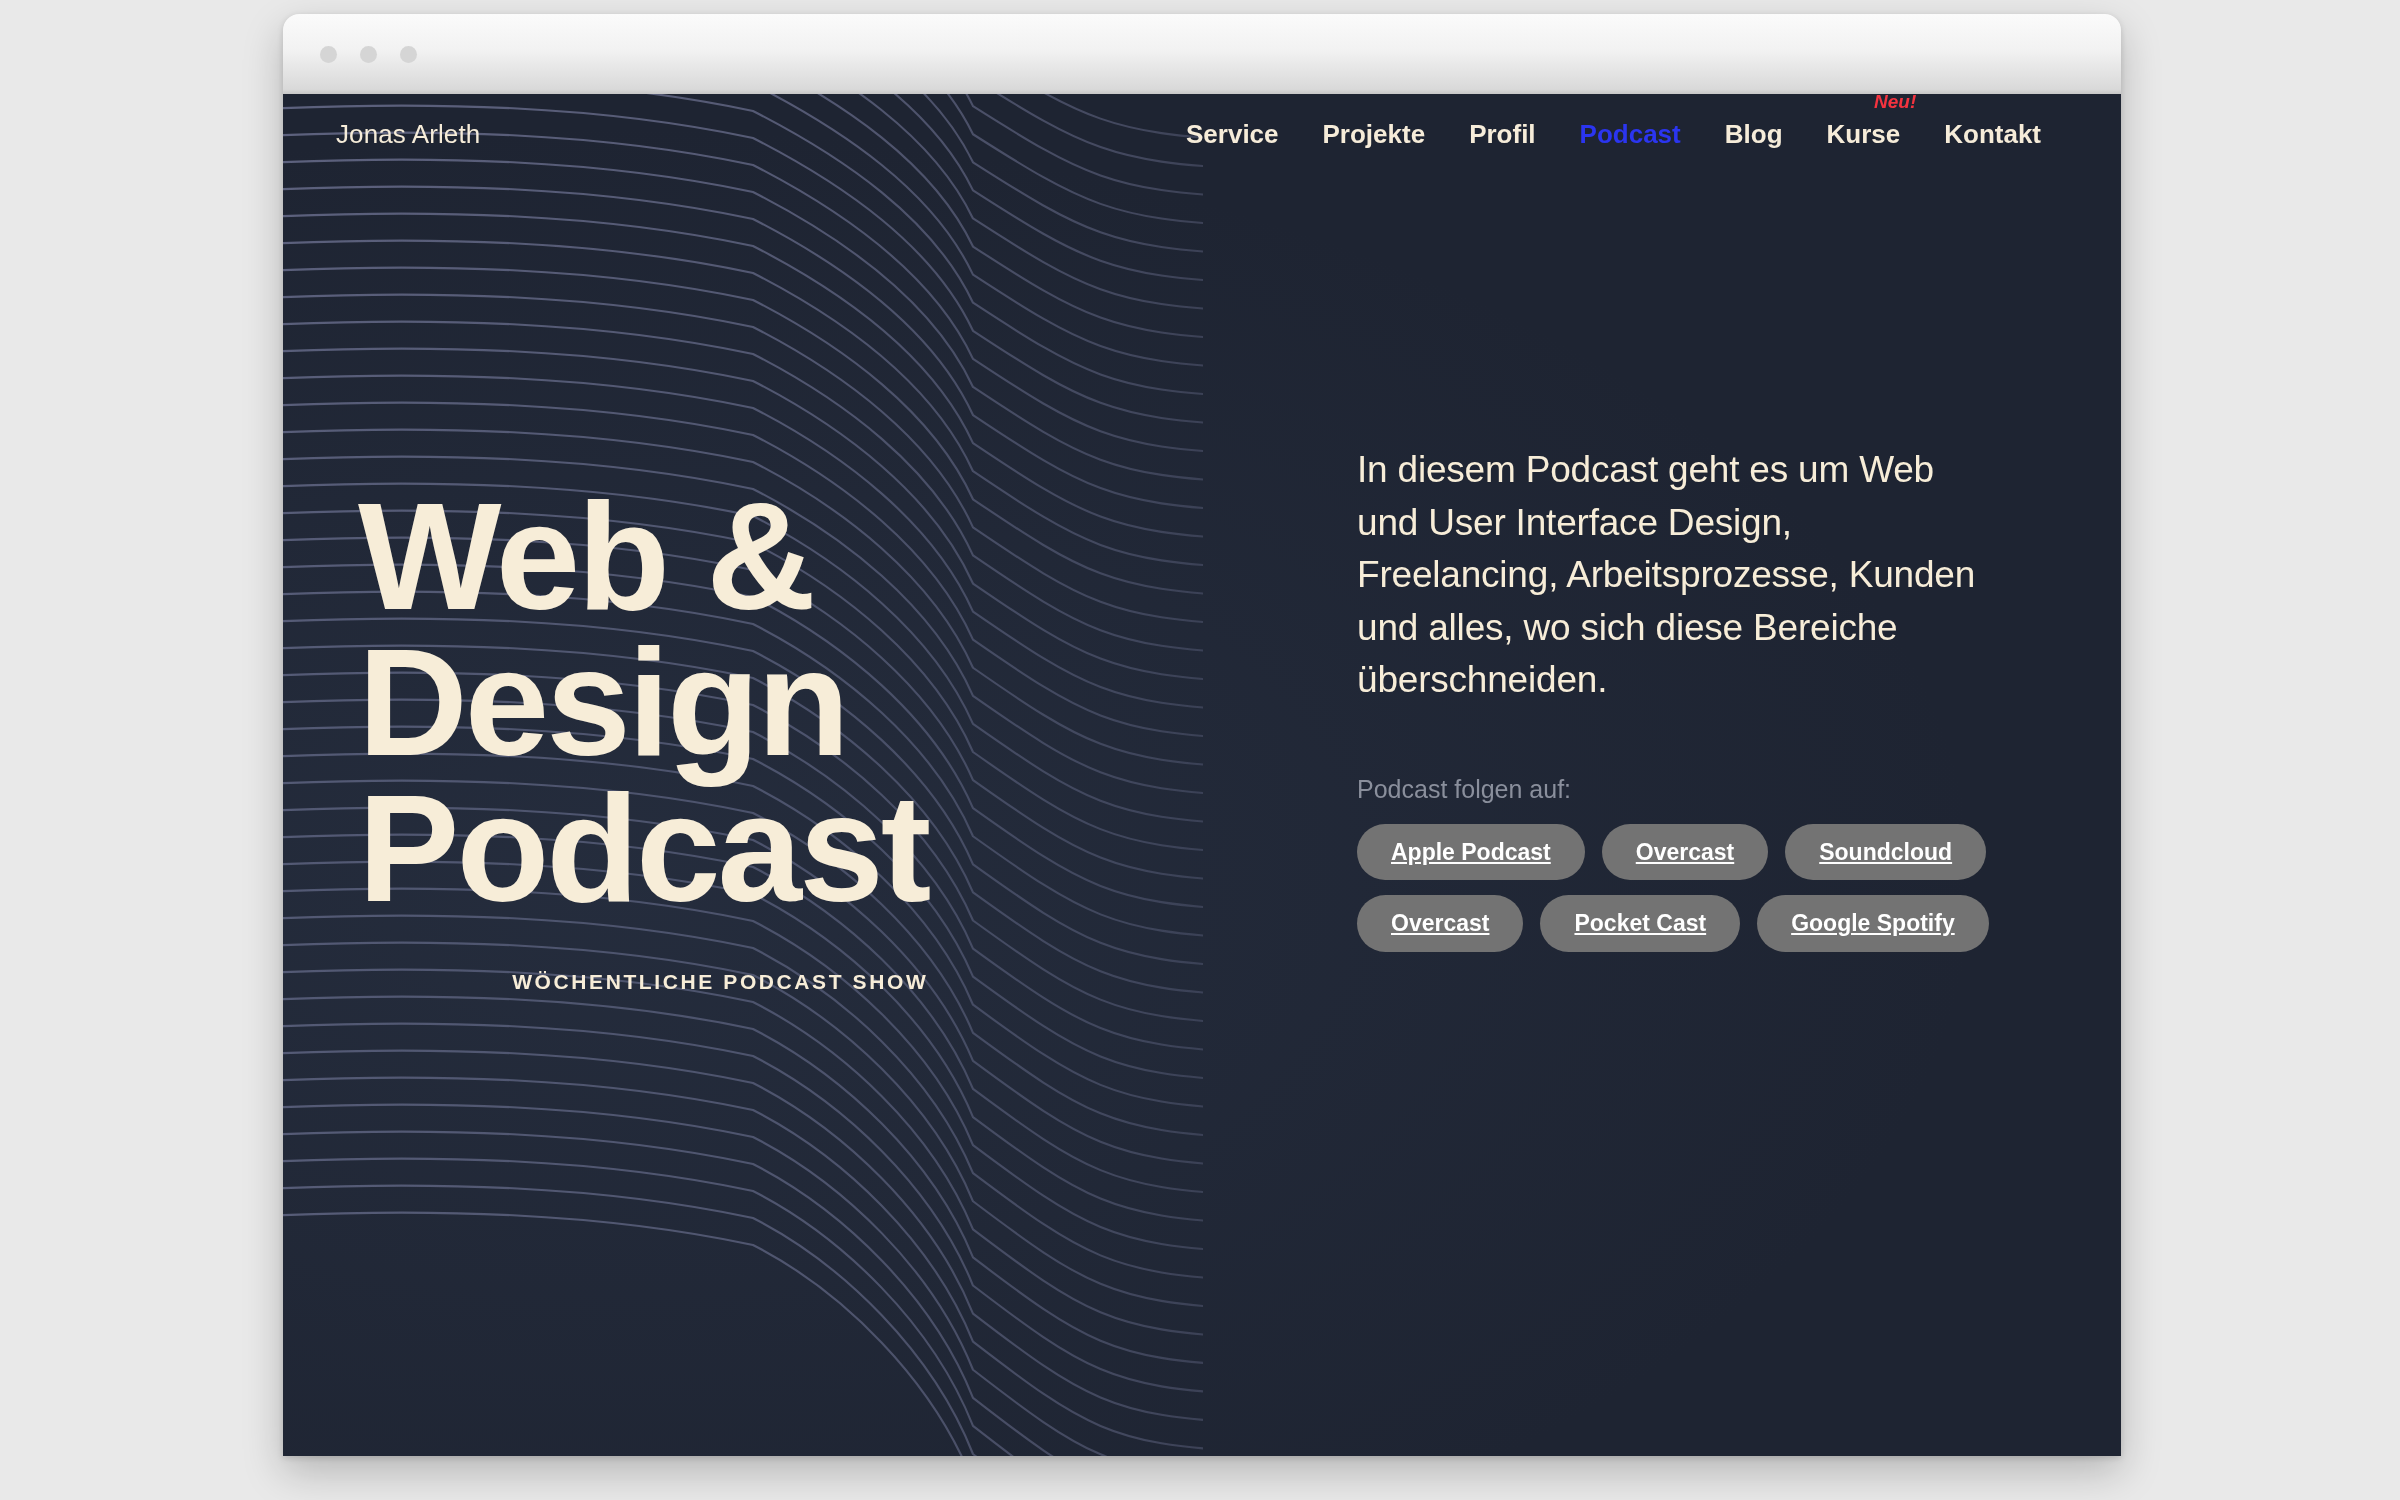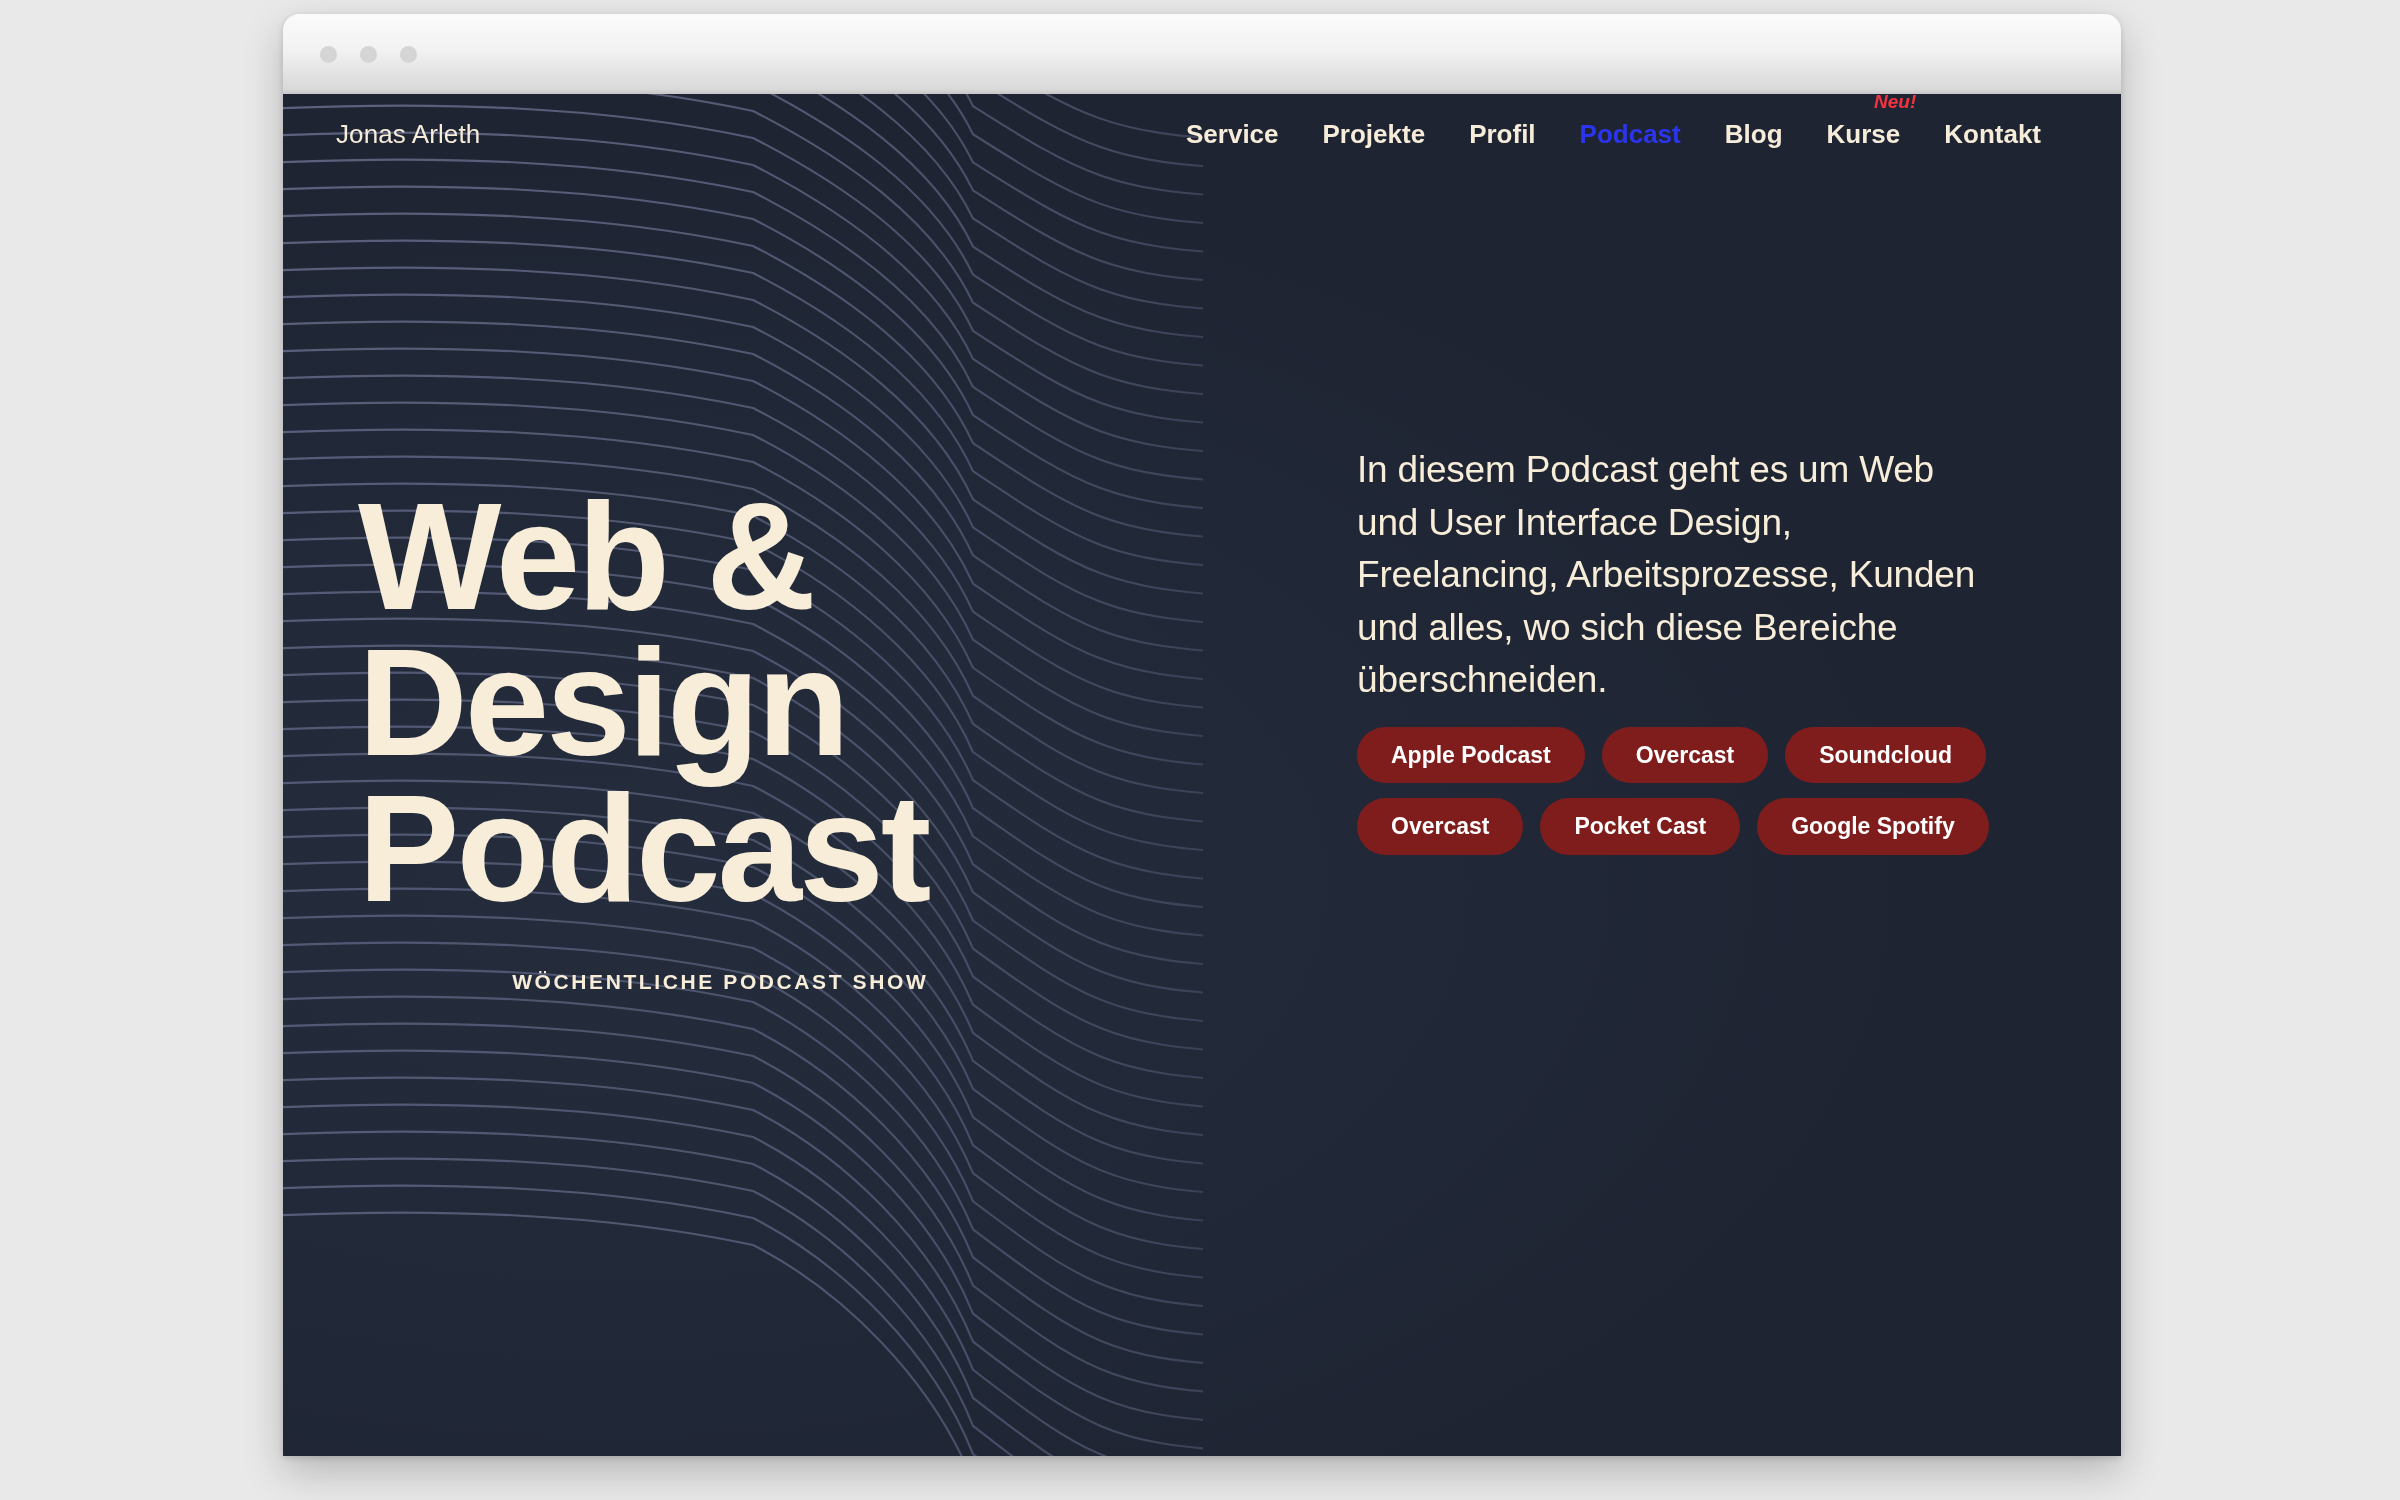--- a/index.html
+++ b/index.html
@@ -89,26 +89,26 @@
   .lede {
     color:#f7edd8; font-size:37px; line-height:1.42; font-weight:400;
     letter-spacing:-.2px;
   }
   .follow-label {
     margin-top:68px; color:#8a8f9c; font-size:25px; font-weight:400;
   }
   .btn-rows { margin-top:20px; }
   .btn-row { display:flex; gap:17px; margin-bottom:15px; }
   .pill {
-    background:#7f1d1d; color:#ffffff;
+    background:#737373; color:#ffffff;
     border-radius:999px; border:none;
     font-family:"Liberation Sans", sans-serif;
     font-size:23px; font-weight:700;
     padding:15px 34px; white-space:nowrap;
-    cursor:pointer; line-height:1.15;
+    cursor:pointer; line-height:1.15;text-decoration:underline;
   }
 
   .author { margin-top:76px; display:flex; align-items:center; gap:26px; }
   .avatar {
     width:84px; height:84px; border-radius:50%;
     background:#c9cdcd; position:relative; overflow:hidden; flex:0 0 auto;
   }
   .avatar .face-bg { position:absolute; inset:0; background:radial-gradient(circle at 50% 38%, #d8dbda 0%, #c3c7c7 72%); }
   .avatar .hair {
     position:absolute; left:17px; top:6px; width:50px; height:38px;
@@ -246,20 +246,21 @@
           <span class="ln">Web &amp;</span>
           <span class="ln">Design</span>
           <span class="ln">Podcast</span>
         </h1>
         <div class="kicker">WÖCHENTLICHE PODCAST SHOW</div>
       </div>
 
       <div class="right">
         <p class="lede">In diesem Podcast geht es um Web und User Interface Design, Freelancing, Arbeitsprozesse, Kunden und alles, wo sich diese Bereiche überschneiden.</p>
 
+        <div class="follow-label">Podcast folgen auf:</div>
 
         <div class="btn-rows">
           <div class="btn-row">
             <button class="pill">Apple Podcast</button>
             <button class="pill">Overcast</button>
             <button class="pill">Soundcloud</button>
           </div>
           <div class="btn-row">
             <button class="pill">Overcast</button>
             <button class="pill">Pocket Cast</button>

